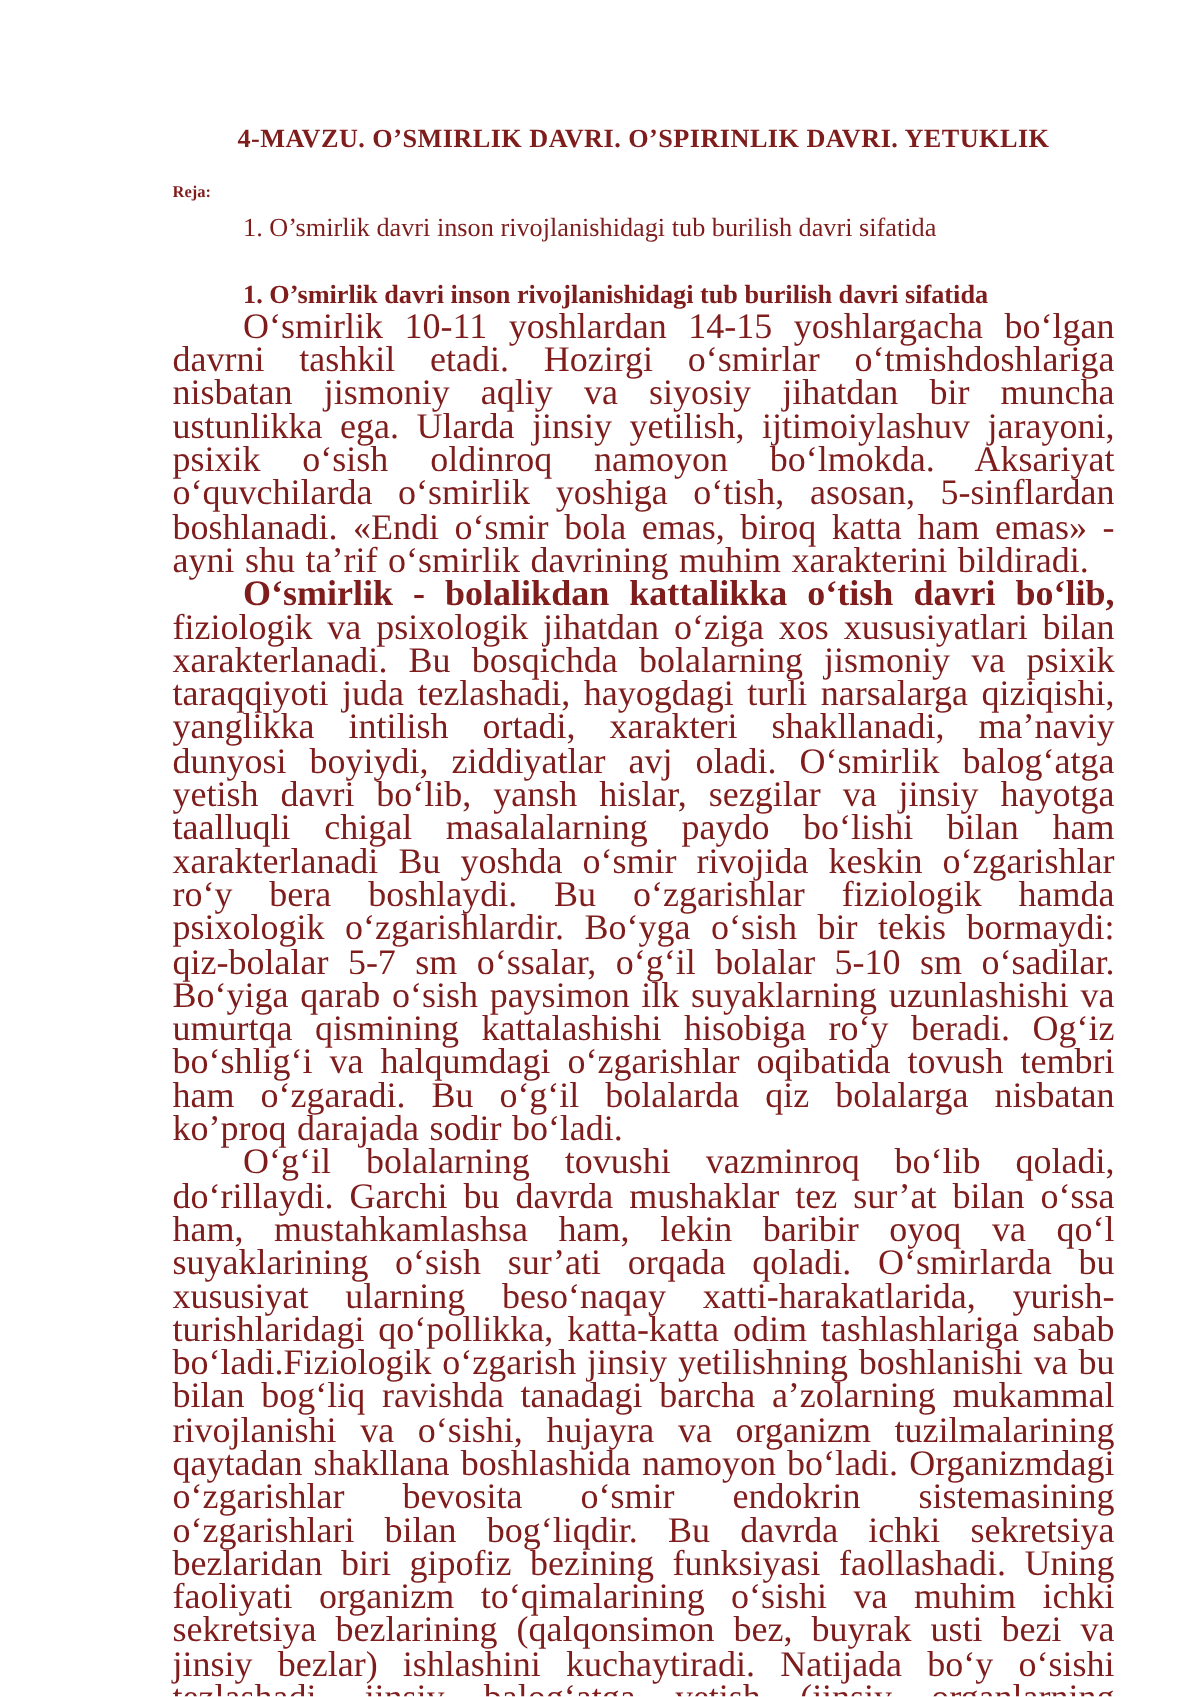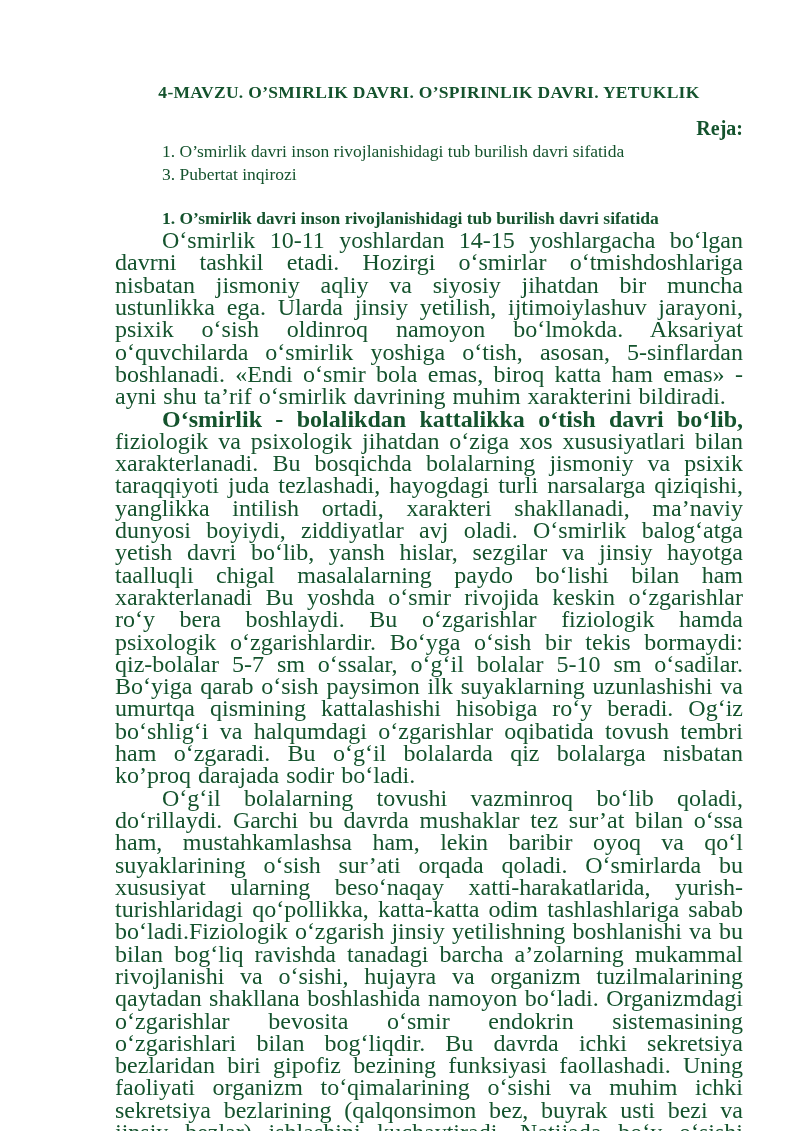--- a/index.html
+++ b/index.html
@@ -6,37 +6,37 @@
     margin: 0;
     padding: 0;
     background: #ffffff;
   }
   .page {
     position: relative;
     box-sizing: border-box;
     width: 800px;
     height: 1131px;
     background: #ffffff;
-    color: #14532d;
+    color: #7f1d1d;
     font-family: "Liberation Serif", "DejaVu Serif", serif;
     padding: 77px 57px 0 115px;
     overflow: hidden;
   }
   .doc-title {
     font-size: 17.5px;
     font-weight: 700;
     text-align: center;
     line-height: 30px;
     letter-spacing: 0.3px;
     margin: 0;
   }
   .plan-heading {
-    font-size: 20px;
+    font-size: 11px;
     font-weight: 700;
-    text-align: right;
+    text-align: left;
     line-height: 22.3px;
     margin-top: 10px;
   }
   .plan-list {
     margin: 1px 0 0 0;
   }
   .plan-item {
     font-size: 17.5px;
     line-height: 22.3px;
     padding-left: 47px;
@@ -66,21 +66,20 @@
 <div class="page">
 
   <h1 class="doc-title">
     <div>4-MAVZU. O’SMIRLIK DAVRI. O’SPIRINLIK DAVRI. YETUKLIK</div>
   </h1>
 
   <div class="plan-heading">Reja:</div>
 
   <div class="plan-list">
     <div class="plan-item">1. O’smirlik davri inson rivojlanishidagi tub burilish davri sifatida</div>
-    <div class="plan-item">3. Pubertat inqirozi</div>
   </div>
 
   <div class="section-heading">1. O’smirlik davri inson rivojlanishidagi tub burilish davri sifatida</div>
 
   <p class="para"><span>Oʻsmirlik 10-11 yoshlardan 14-15 yoshlargacha boʻlgan davrni tashkil etadi. Hozirgi oʻsmirlar oʻtmishdoshlariga nisbatan jismoniy aqliy va siyosiy jihatdan bir muncha ustunlikka ega. Ularda jinsiy yetilish, ijtimoiylashuv jarayoni, psixik oʻsish oldinroq namoyon boʻlmokda. Aksariyat oʻquvchilarda oʻsmirlik yoshiga oʻtish, asosan, 5-sinflardan boshlanadi. «Endi oʻsmir bola emas, biroq katta ham emas» - ayni shu ta’rif oʻsmirlik davrining muhim xarakterini bildiradi.</span></p>
 
   <p class="para"><span class="lead">Oʻsmirlik - bolalikdan kattalikka oʻtish davri boʻlib,</span><span> fiziologik va psixologik jihatdan oʻziga xos xususiyatlari bilan xarakterlanadi. Bu bosqichda bolalarning jismoniy va psixik taraqqiyoti juda tezlashadi, hayogdagi turli narsalarga qiziqishi, yanglikka intilish ortadi, xarakteri shakllanadi, ma’naviy dunyosi boyiydi, ziddiyatlar avj oladi. Oʻsmirlik balogʻatga yetish davri boʻlib, yansh hislar, sezgilar va jinsiy hayotga taalluqli chigal masalalarning paydo boʻlishi bilan ham xarakterlanadi Bu yoshda oʻsmir rivojida keskin oʻzgarishlar roʻy bera boshlaydi. Bu oʻzgarishlar fiziologik hamda psixologik oʻzgarishlardir. Boʻyga oʻsish bir tekis bormaydi: qiz-bolalar 5-7 sm oʻssalar, oʻgʻil bolalar 5-10 sm oʻsadilar. Boʻyiga qarab oʻsish paysimon ilk suyaklarning uzunlashishi va umurtqa qismining kattalashishi hisobiga roʻy beradi. Ogʻiz boʻshligʻi va halqumdagi oʻzgarishlar oqibatida tovush tembri ham oʻzgaradi. Bu oʻgʻil bolalarda qiz bolalarga nisbatan ko’proq darajada sodir boʻladi.</span></p>
 
   <p class="para"><span>Oʻgʻil bolalarning tovushi vazminroq boʻlib qoladi, doʻrillaydi. Garchi bu davrda mushaklar tez sur’at bilan oʻssa ham, mustahkamlashsa ham, lekin baribir oyoq va qoʻl suyaklarining oʻsish sur’ati orqada qoladi. Oʻsmirlarda bu xususiyat ularning besoʻnaqay xatti-harakatlarida, yurish-turishlaridagi qoʻpollikka, katta-katta odim tashlashlariga sabab boʻladi.Fiziologik oʻzgarish jinsiy yetilishning boshlanishi va bu bilan bogʻliq ravishda tanadagi barcha a’zolarning mukammal rivojlanishi va oʻsishi, hujayra va organizm tuzilmalarining qaytadan shakllana boshlashida namoyon boʻladi. Organizmdagi oʻzgarishlar bevosita oʻsmir endokrin sistemasining oʻzgarishlari bilan bogʻliqdir. Bu davrda ichki sekretsiya bezlaridan biri gipofiz bezining funksiyasi faollashadi. Uning faoliyati organizm toʻqimalarining oʻsishi va muhim ichki sekretsiya bezlarining (qalqonsimon bez, buyrak usti bezi va jinsiy bezlar) ishlashini kuchaytiradi. Natijada boʻy oʻsishi tezlashadi, jinsiy balogʻatga yetish (jinsiy organlarning rivojlanishi, ikkilamchi jinsiy bezlarning paydo boʻlishi) amalga oshadi. Koʻkrak qafasi ham gavdaning boʻy oʻsishiga nisbatan sekin rivojlanadi. Buning natijasida ayrim oʻsmirlarning yelkasi, koʻkragʻi tor boʻlib</span></p>
 

